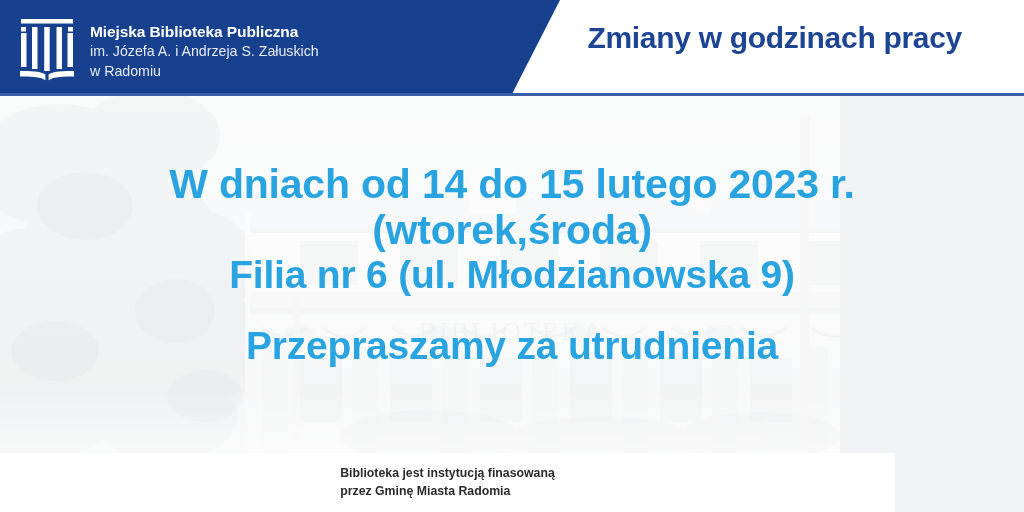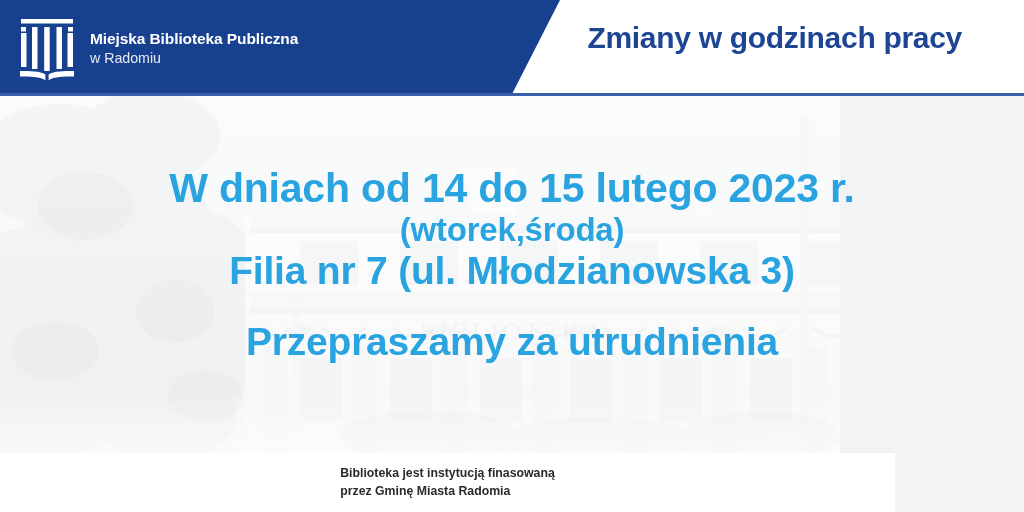--- a/index.html
+++ b/index.html
@@ -52,21 +52,21 @@
     width:1024px; height:3px;
     background:#3a5fa8;
     z-index:6;
   }
 
   
   .logo-group {
     position:absolute;
     left:16px; top:13px;
     display:flex;
-    align-items:center;
+    align-items:flex-end;
     gap:12px;
     z-index:7;
   }
   .logo-mark { width:62px; height:68px; flex:0 0 auto; }
   .logo-mark svg { display:block; width:62px; height:68px; }
   .logo-text { padding-top:3px; color:#ffffff; }
   .logo-line1 {
     font-size:15.5px; font-weight:bold; line-height:1.32;
     letter-spacing:-0.1px; white-space:nowrap;
   }
@@ -109,21 +109,21 @@
   }
   .msg-line {
     color:#29a4e0;
     font-weight:bold;
     text-align:center;
     line-height:1.13;
     white-space:nowrap;
     letter-spacing:-0.2px;
   }
   .msg-l1 { font-size:41px; }
-  .msg-l2 { font-size:33px; }
+  .msg-l2 { font-size:41px; }
   .msg-l3 { font-size:39px; }
   .msg-l4 { font-size:39px; margin-top:27px; }
 
   
   .footer {
     position:absolute;
     left:0; top:453px;
     width:895px; height:59px;
     background:#ffffff;
     z-index:8;
@@ -270,21 +270,21 @@
 
       <rect x="0" y="297" width="1024" height="60" fill="url(#fadeBot)"></rect>
 
       <rect x="0" y="0" width="1024" height="357" fill="#ffffff" opacity="0.46"></rect>
     </svg>
   </div>
 
   <div class="main-message">
     <div class="msg-line msg-l1">W dniach od 14 do 15 lutego 2023 r.</div>
     <div class="msg-line msg-l2">(wtorek,środa)</div>
-    <div class="msg-line msg-l3">Filia nr 7 (ul. Młodzianowska 3)</div>
+    <div class="msg-line msg-l3">Filia nr 6 (ul. Młodzianowska 9)</div>
     <div class="msg-line msg-l4">Przepraszamy za utrudnienia</div>
   </div>
 
   <div class="header-band">
     <div class="header-blue"></div>
 
     <div class="logo-group">
       <span class="logo-mark">
         <svg viewBox="0 0 62 68" aria-hidden="true">
           <g fill="#ffffff">
@@ -300,20 +300,21 @@
             <rect x="40.5" y="14" width="5.5" height="42" rx="0.5"></rect>
             <rect x="51.5" y="20" width="5.5" height="34" rx="0.5"></rect>
 
             <path d="M4 58 L4 63.6 C14 63.6 24 63.6 29.4 67.2 L29.4 61.4 C24 58 14 58 4 58 Z"></path>
             <path d="M58 58 L58 63.6 C48 63.6 38 63.6 32.6 67.2 L32.6 61.4 C38 58 48 58 58 58 Z"></path>
           </g>
         </svg>
       </span>
       <span class="logo-text">
         <div class="logo-line1">Miejska Biblioteka Publiczna</div>
+        <div class="logo-line2">im. Józefa A. i Andrzeja S. Załuskich</div>
         <div class="logo-line3">w Radomiu</div>
       </span>
     </div>
 
     <div class="header-title">
       <span>Zmiany w godzinach pracy</span>
     </div>
   </div>
   <div class="header-underline"></div>
 

